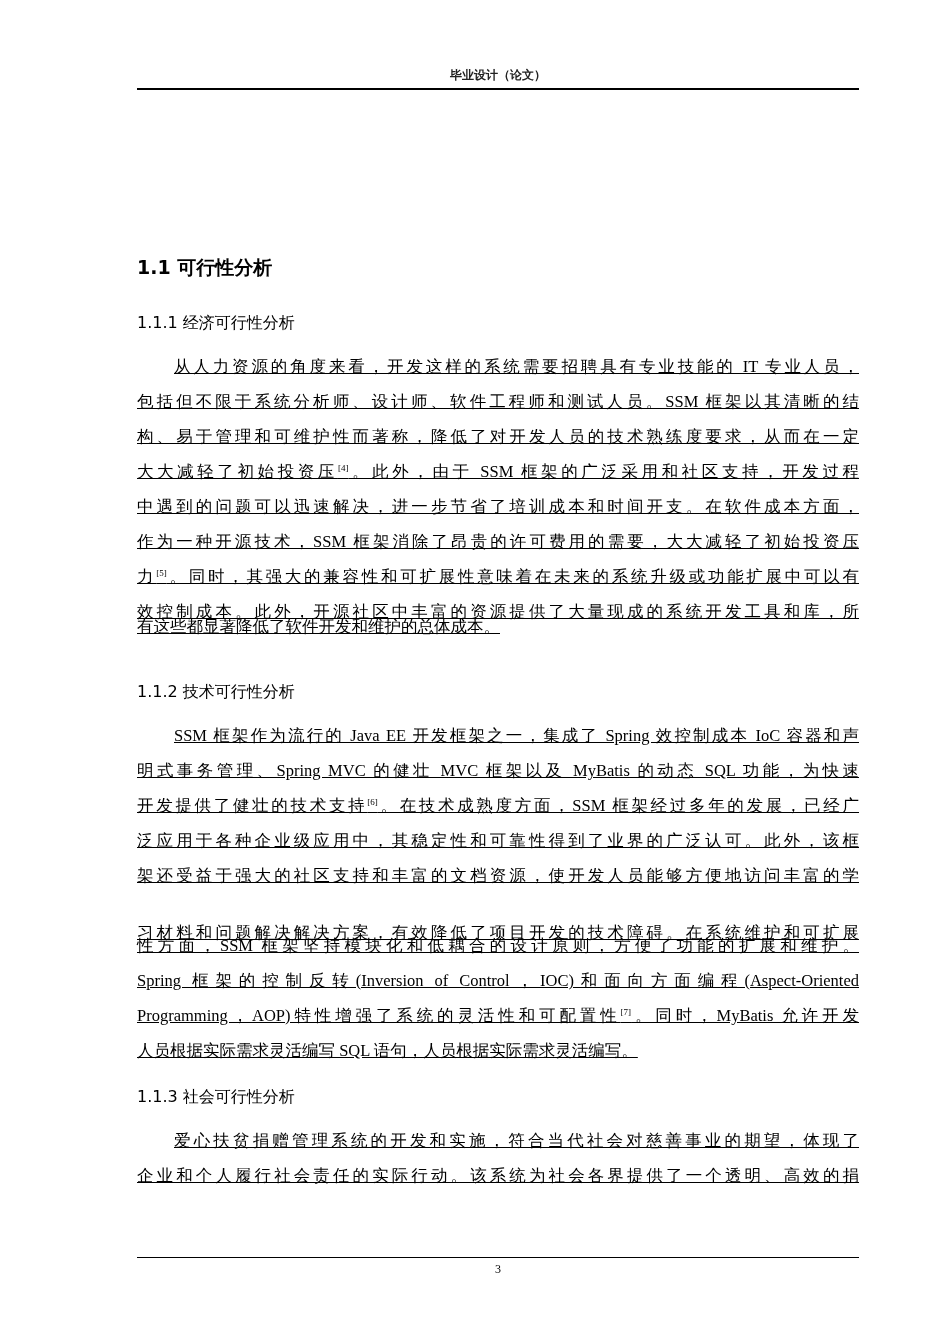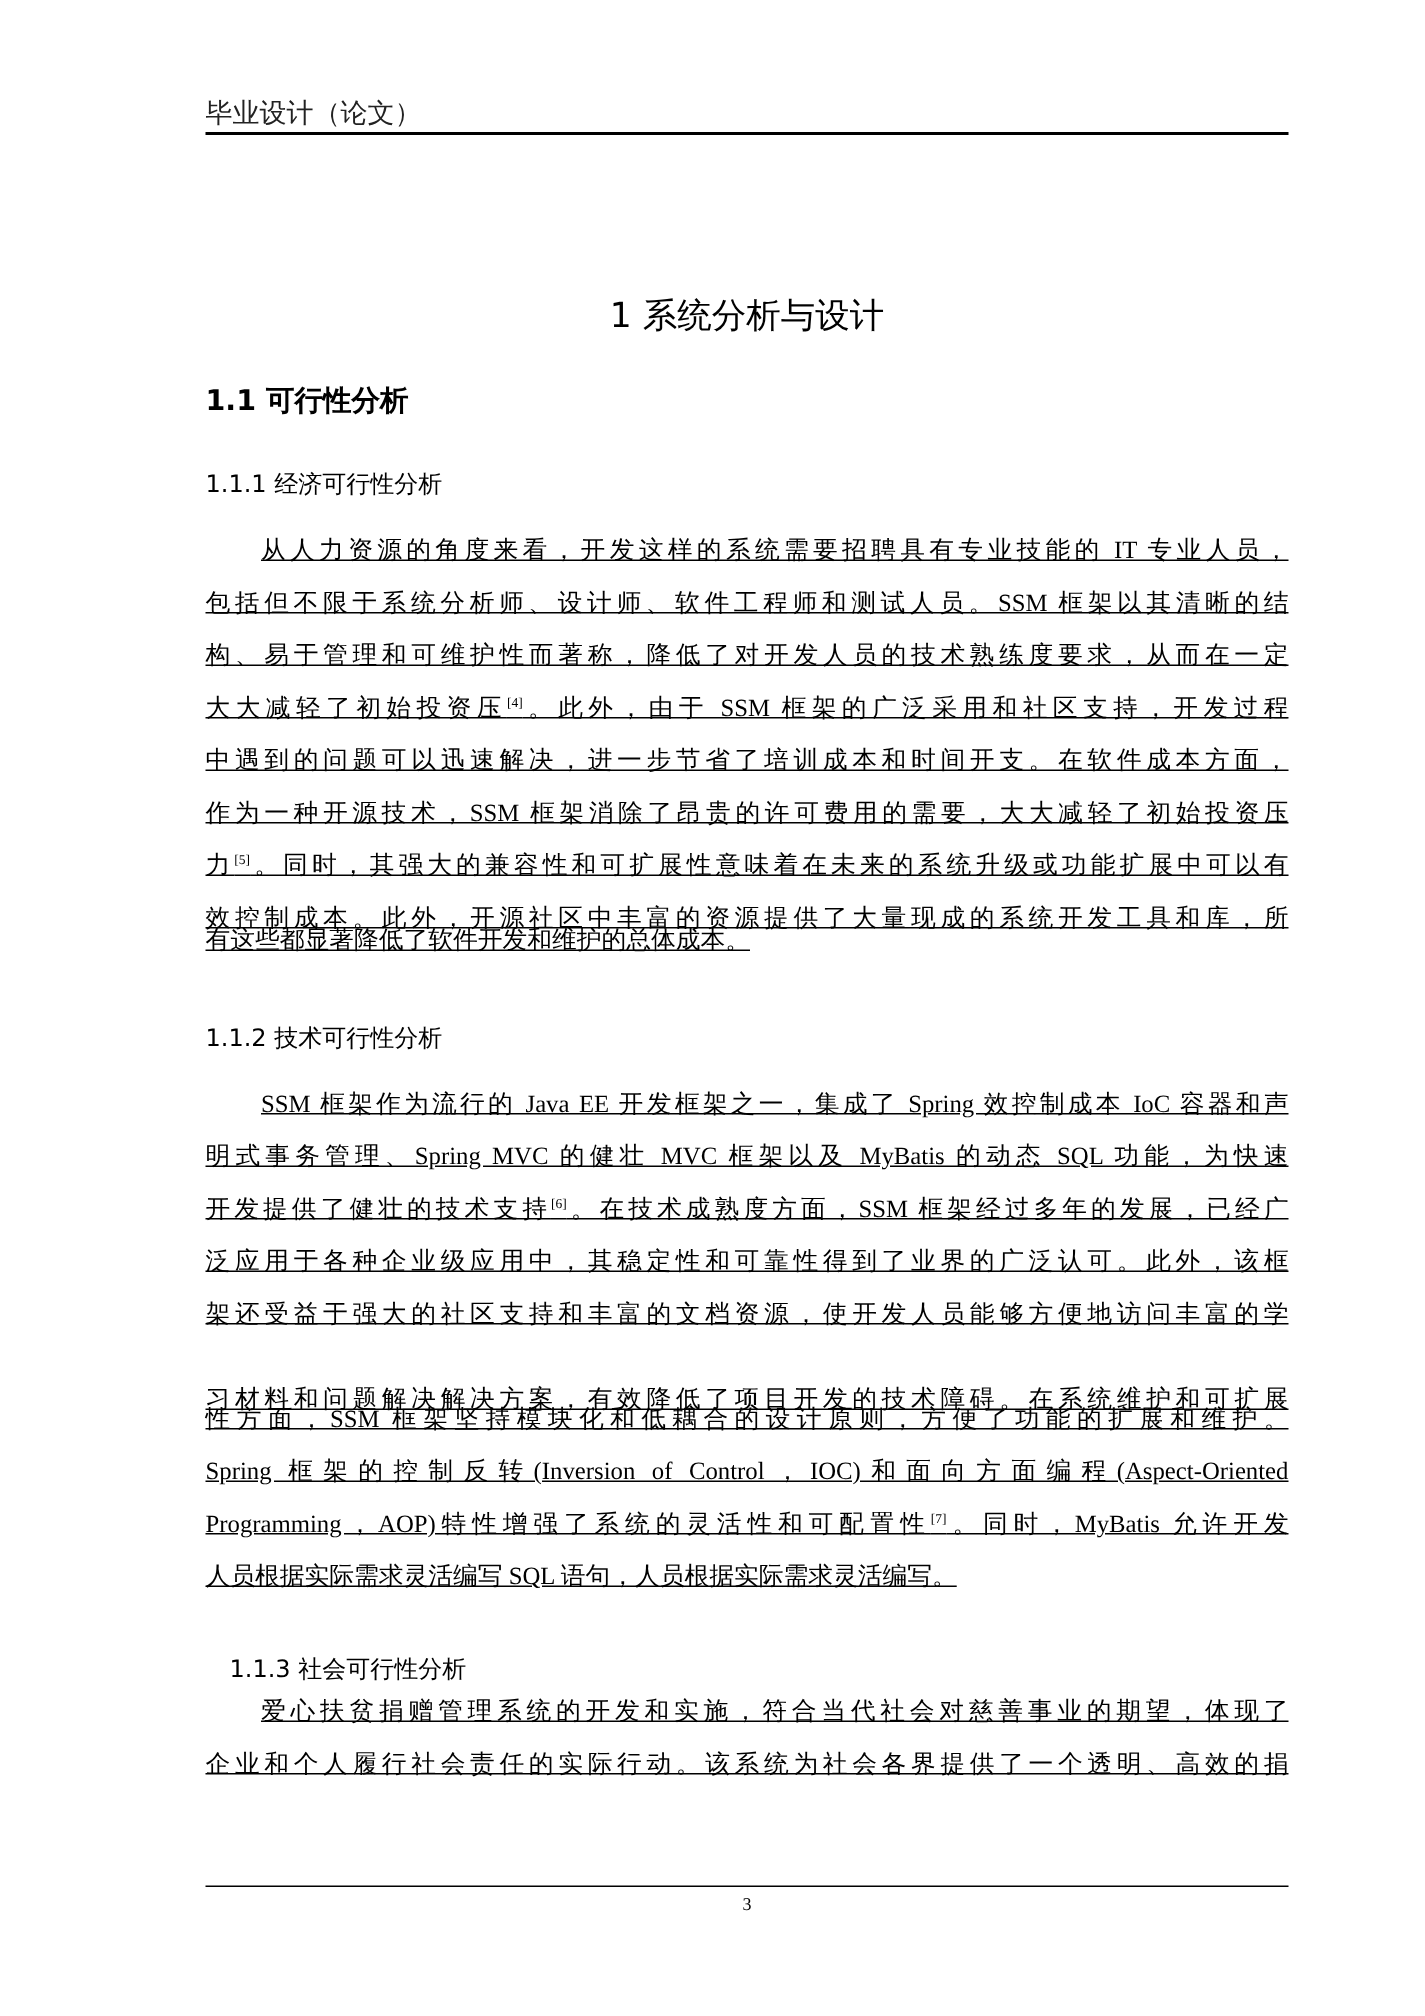--- a/index.html
+++ b/index.html
@@ -1,20 +1,20 @@
 <!DOCTYPE html>
 <html><head>
   <meta charset="utf-8">
   <style>
     html, body { margin: 0; padding: 0; background: #ffffff; }
     body { width: 950px; height: 1344px; position: relative; overflow: hidden;
       font-family: "Liberation Serif", "DejaVu Serif", serif; color: #000; }
     .page { position: absolute; left: 0; top: 0; width: 950px; height: 1344px; }
     .running-header { position: absolute; left: 137px; width: 722px; top: 66px;
-      font-size: 18px; line-height: 18px; color: #222; }
+      text-align: center; font-size: 12px; line-height: 18px; color: #222; font-weight: bold; }
     .header-rule { position: absolute; left: 137px; width: 722px; top: 88px; height: 0;
       border-top: 2px solid #000; }
     .footer-rule { position: absolute; left: 137px; width: 722px; top: 1257px; height: 0;
       border-top: 1.5px solid #000; }
     .page-number { position: absolute; left: 137px; width: 722px; top: 1262px;
       text-align: center; font-size: 12px; line-height: 14px; }
     .chapter-title { position: absolute; left: 137px; width: 722px; top: 196px;
       text-align: center; font-size: 23px; line-height: 30px;
       font-family: "DejaVu Sans", "Liberation Sans", sans-serif; font-weight: normal; }
     .section-title { position: absolute; left: 137px; top: 254px; font-size: 19px; line-height: 26px;
@@ -28,21 +28,20 @@
     sup { font-size: 9px; vertical-align: 6px; line-height: 0; }
   </style>
 </head>
 <body>
 
 <div class="page">
 
   <div class="running-header">毕业设计（论文）</div>
   <div class="header-rule"></div>
 
-  <h1 class="chapter-title" style="margin:0">1 系统分析与设计</h1>
   <h2 class="section-title" style="margin:0;font-weight:bold">1.1 可行性分析</h2>
 
   <h3 class="subsection-title" style="top:312px;margin:0;font-weight:normal">1.1.1 经济可行性分析</h3>
   <div>
     <div class="para-line first" style="top:355px">从人力资源的角度来看，开发这样的系统需要招聘具有专业技能的 IT 专业人员，</div>
     <div class="para-line" style="top:390px">包括但不限于系统分析师、设计师、软件工程师和测试人员。SSM 框架以其清晰的结</div>
     <div class="para-line" style="top:425px">构、易于管理和可维护性而著称，降低了对开发人员的技术熟练度要求，从而在一定</div>
     <div class="para-line" style="top:460px"><span>大大减轻了初始投资压</span><sup>[4]</sup><span>。此外，由于 SSM 框架的广泛采用和社区支持，开发过程</span></div>
     <div class="para-line" style="top:495px">中遇到的问题可以迅速解决，进一步节省了培训成本和时间开支。在软件成本方面，</div>
     <div class="para-line" style="top:530px">作为一种开源技术，SSM 框架消除了昂贵的许可费用的需要，大大减轻了初始投资压</div>
@@ -58,21 +57,21 @@
     <div class="para-line" style="top:794px"><span>开发提供了健壮的技术支持</span><sup>[6]</sup><span>。在技术成熟度方面，SSM 框架经过多年的发展，已经广</span></div>
     <div class="para-line" style="top:829px">泛应用于各种企业级应用中，其稳定性和可靠性得到了业界的广泛认可。此外，该框</div>
     <div class="para-line" style="top:864px">架还受益于强大的社区支持和丰富的文档资源，使开发人员能够方便地访问丰富的学</div>
     <div class="para-line" style="top:921px">习材料和问题解决解决方案，有效降低了项目开发的技术障碍。在系统维护和可扩展</div>
     <div class="para-line" style="top:934px">性方面，SSM 框架坚持模块化和低耦合的设计原则，方便了功能的扩展和维护。</div>
     <div class="para-line" style="top:969px">Spring 框架的控制反转(Inversion of Control，IOC)和面向方面编程(Aspect-Oriented</div>
     <div class="para-line" style="top:1004px"><span>Programming，AOP)特性增强了系统的灵活性和可配置性</span><sup>[7]</sup><span>。同时，MyBatis 允许开发</span></div>
     <div class="para-line last" style="top:1039px">人员根据实际需求灵活编写 SQL 语句，人员根据实际需求灵活编写。</div>
   </div>
 
-  <h3 class="subsection-title" style="top:1086px;margin:16px;font-weight:normal">1.1.3 社会可行性分析</h3>
+  <h3 class="subsection-title" style="top:1086px;margin:0;font-weight:normal">1.1.3 社会可行性分析</h3>
   <div>
     <div class="para-line first" style="top:1129px">爱心扶贫捐赠管理系统的开发和实施，符合当代社会对慈善事业的期望，体现了</div>
     <div class="para-line" style="top:1164px">企业和个人履行社会责任的实际行动。该系统为社会各界提供了一个透明、高效的捐</div>
   </div>
 
   <div class="footer-rule"></div>
   <div class="page-number">3</div>
 
 </div>
 

